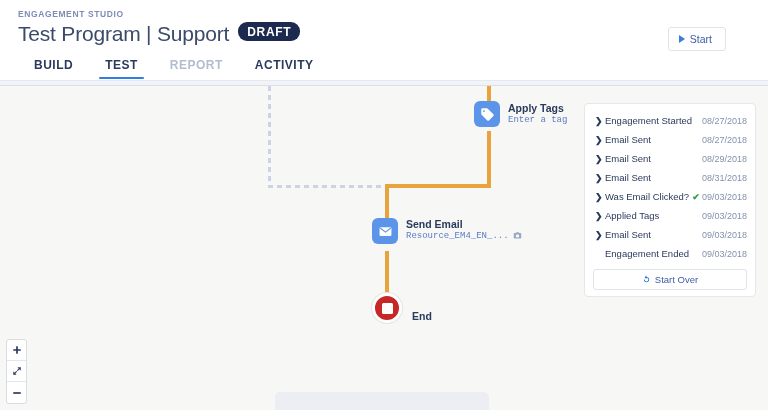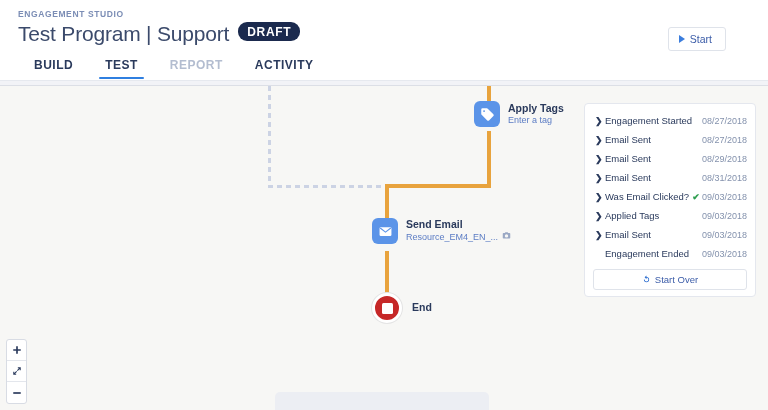--- a/index.html
+++ b/index.html
@@ -101,21 +101,21 @@
 
   
   .node { position: absolute; display: flex; align-items: center; gap: 8px; }
   .node-icon {
     width: 26px; height: 26px; border-radius: 6px;
     background: #5b94e8; display: flex; align-items: center; justify-content: center;
     flex: 0 0 auto;
   }
   .node-text { line-height: 1.25; white-space: nowrap; }
   .node-title { font-size: 10.5px; font-weight: 700; color: #2a3a5c; }
-  .node-sub { font-size: 9px; color: #5b7cc4; display: flex; align-items: center; gap: 4px; }
+  .node-sub { font-size: 9px; color: #5b7cc4; display: flex; align-items: flex-start; gap: 4px; font-family: Liberation Mono, monospace; }
 
   .end-node {
     position: absolute; width: 30px; height: 30px; border-radius: 50%;
     background: #c62828; border: 3px solid #ffffff;
     box-shadow: 0 0 0 1px #e4e4e4;
     display: flex; align-items: center; justify-content: center;
   }
   .end-square { width: 11px; height: 11px; background: #ffffff; border-radius: 1.5px; }
   .end-label {
     position: absolute; font-size: 10.5px; font-weight: 700; color: #2a3a5c;
@@ -254,21 +254,21 @@
               <path d="M9 3 7.5 5H4a2 2 0 0 0-2 2v11a2 2 0 0 0 2 2h16a2 2 0 0 0 2-2V7a2 2 0 0 0-2-2h-3.5L15 3zm3 5.5A4.5 4.5 0 1 1 7.5 13 4.5 4.5 0 0 1 12 8.5z"></path>
             </svg>
           </span>
         </span>
       </span>
     </div>
 
     <div class="end-node" style="left:372px; top:212px;">
       <span class="end-square"></span>
     </div>
-    <div class="end-label" style="left:412px; top:220px;">End</div>
+    <div class="end-label" style="left:412px; top:229px;">End</div>
 
     <div class="info-box">
       
       
     </div>
 
     <div class="zoom-ctrls">
       <div class="zoom-btn">
         <svg width="10" height="10" viewBox="0 0 24 24" fill="#2a3a5c">
           <path d="M10 3h4v7h7v4h-7v7h-4v-7H3v-4h7z"></path>

